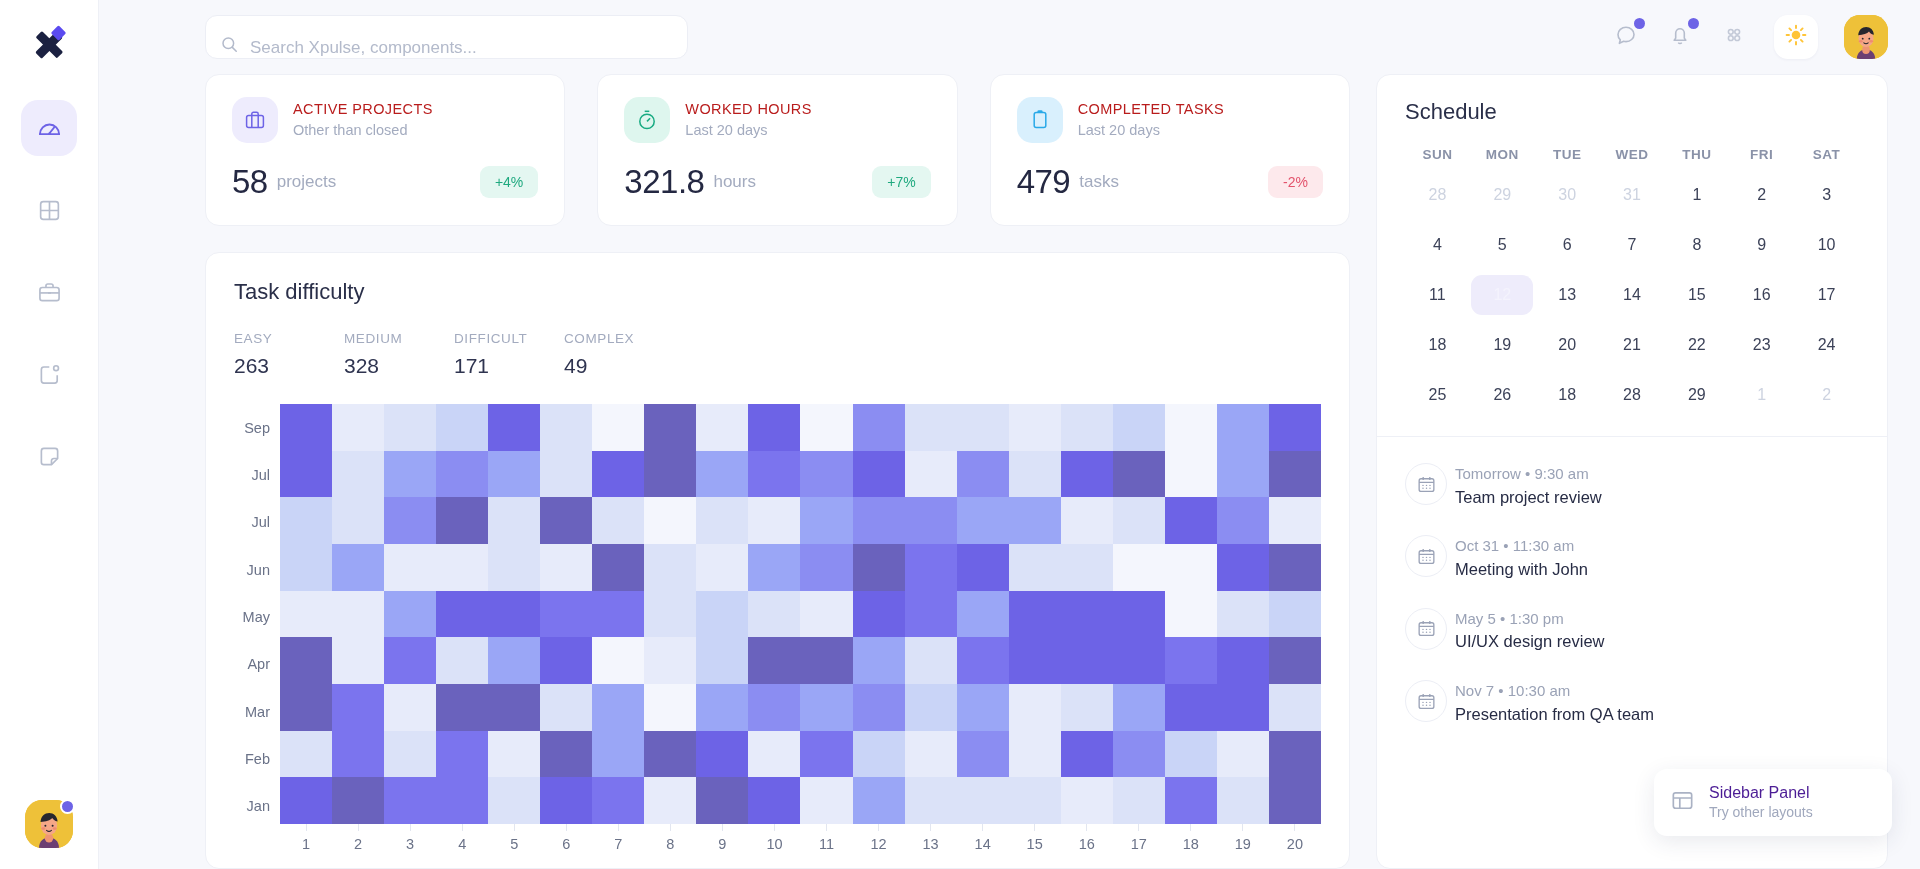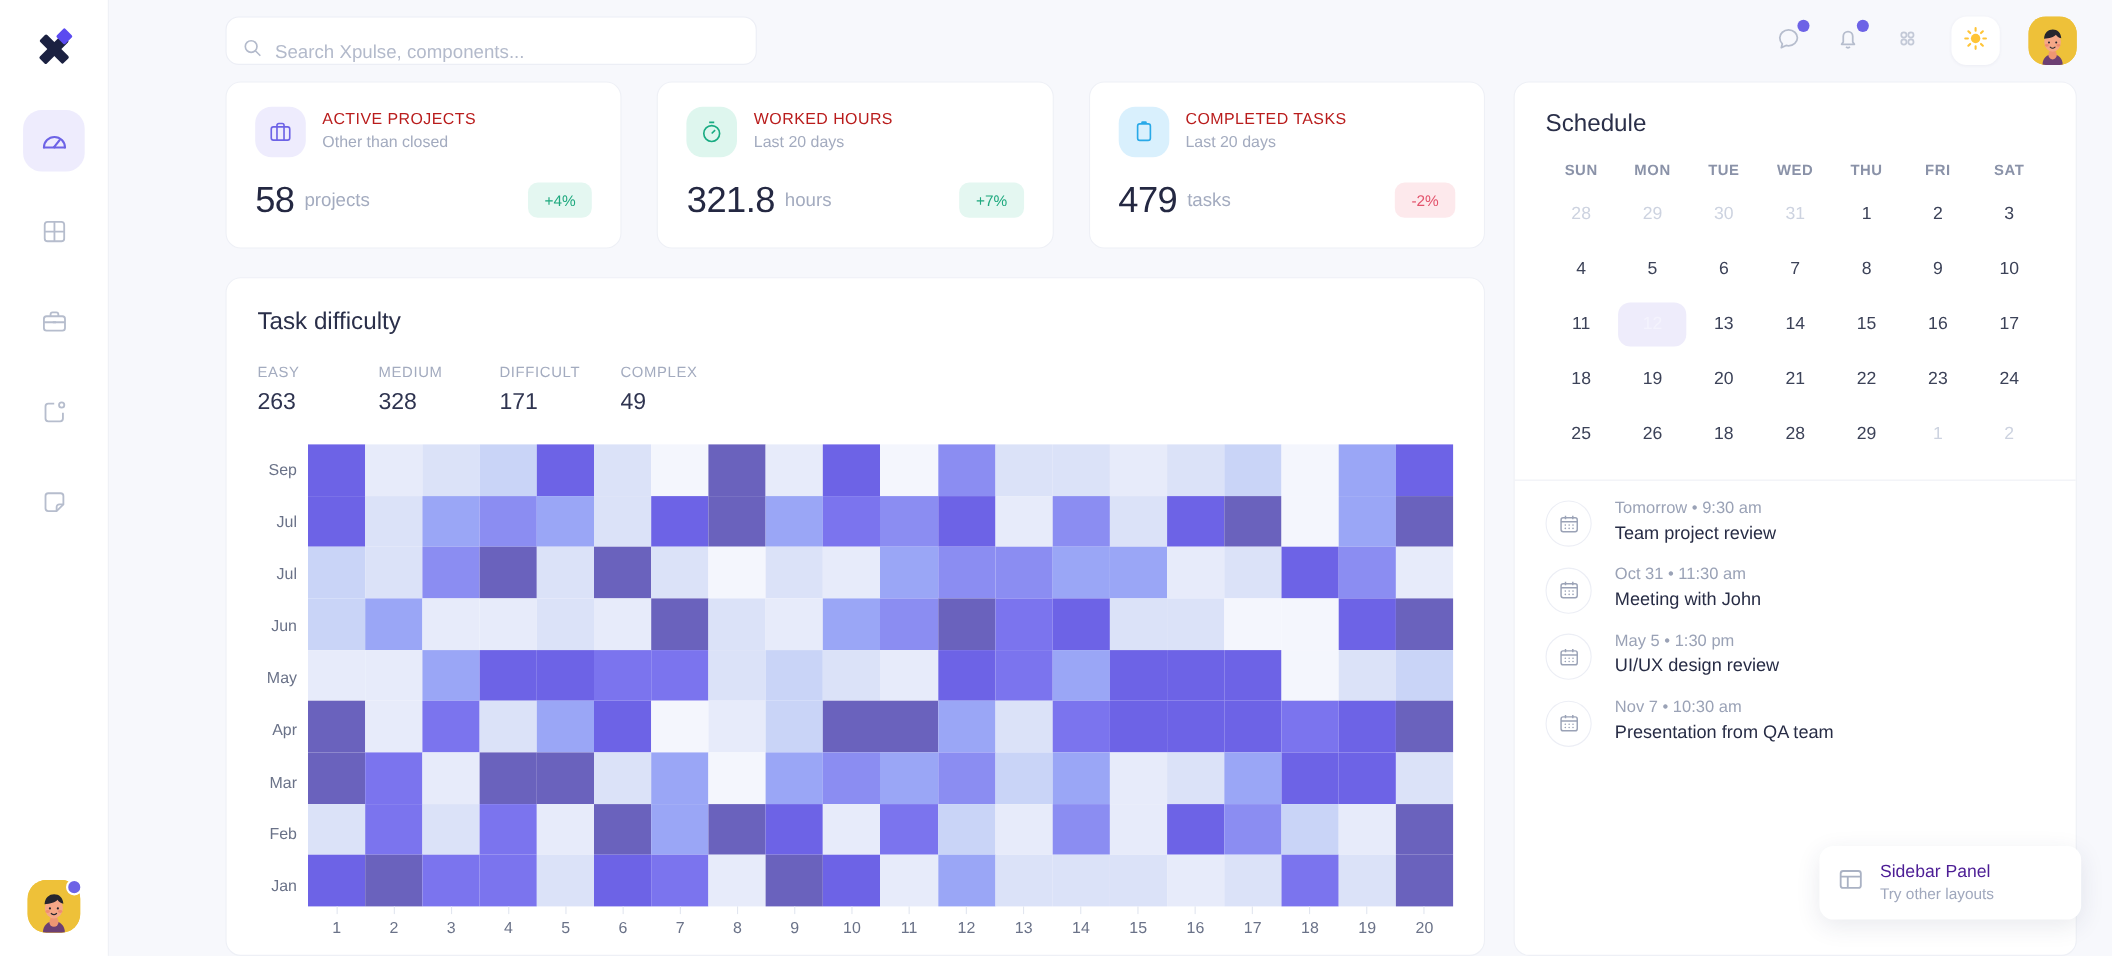--- a/index.html
+++ b/index.html
@@ -149,21 +149,21 @@
   }
   .cal-cell.muted { color:#cdd3e0; }
   .cal-cell .pill {
     width:62px; height:40px; border-radius:11px; display:flex;
     align-items:center; justify-content:center;
   }
   .cal-cell.selected .pill { background:#eeecfb; color:#f4f3fd; }
 
   .sched-sep { height:1px; background:#eef0f6; margin:16px -28px 0; }
   .events { padding-top:14px; display:flex; flex-direction:column; gap:14px; }
-  .event { display:flex; align-items:flex-end; gap:21px; cursor:pointer; }
+  .event { display:flex; align-items:flex-start; gap:8px; cursor:pointer;margin-top:12px; }
   .event-ico {
     width:42px; height:42px; flex:0 0 42px; border-radius:50%;
     border:1px solid #eceef5; display:flex; align-items:center; justify-content:center;
   }
   .event-when { font-size:15px; color:#9aa2b6; line-height:1.5; }
   .event-title { font-size:16.5px; color:#272c45; line-height:1.45; }
 
   
   .floater {
     position:absolute; right:28px; bottom:33px; width:238px;

